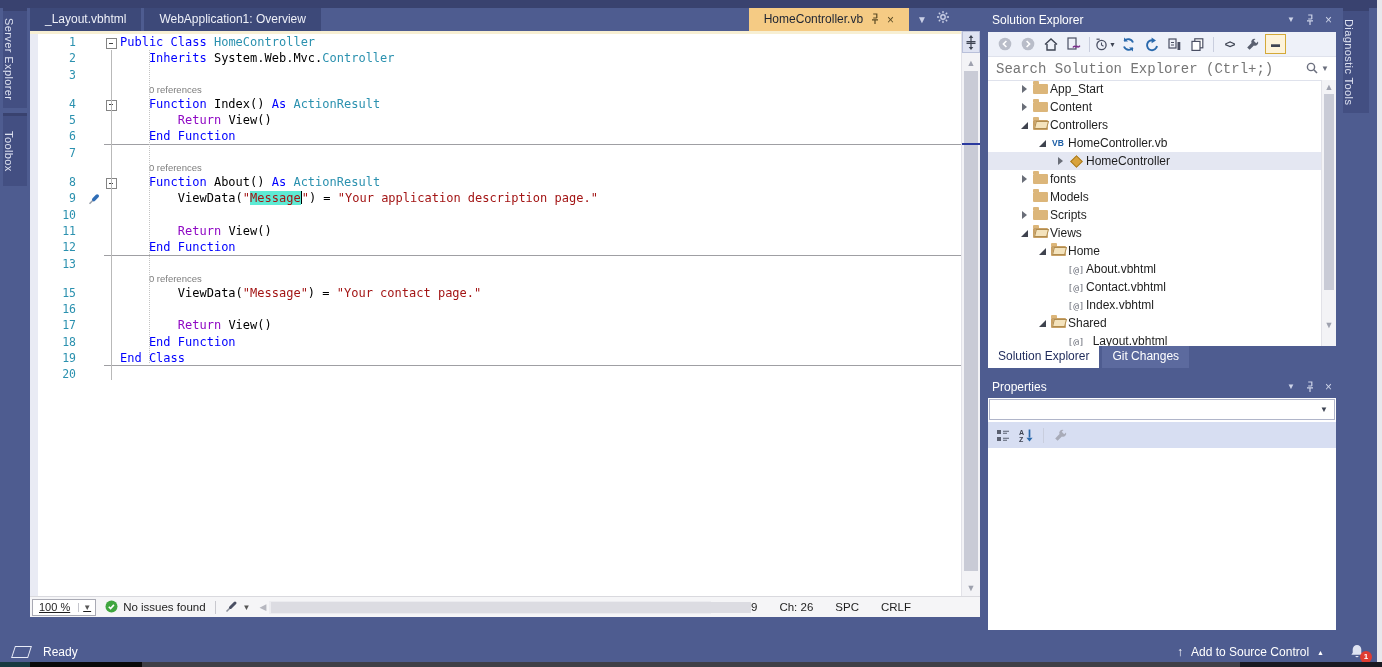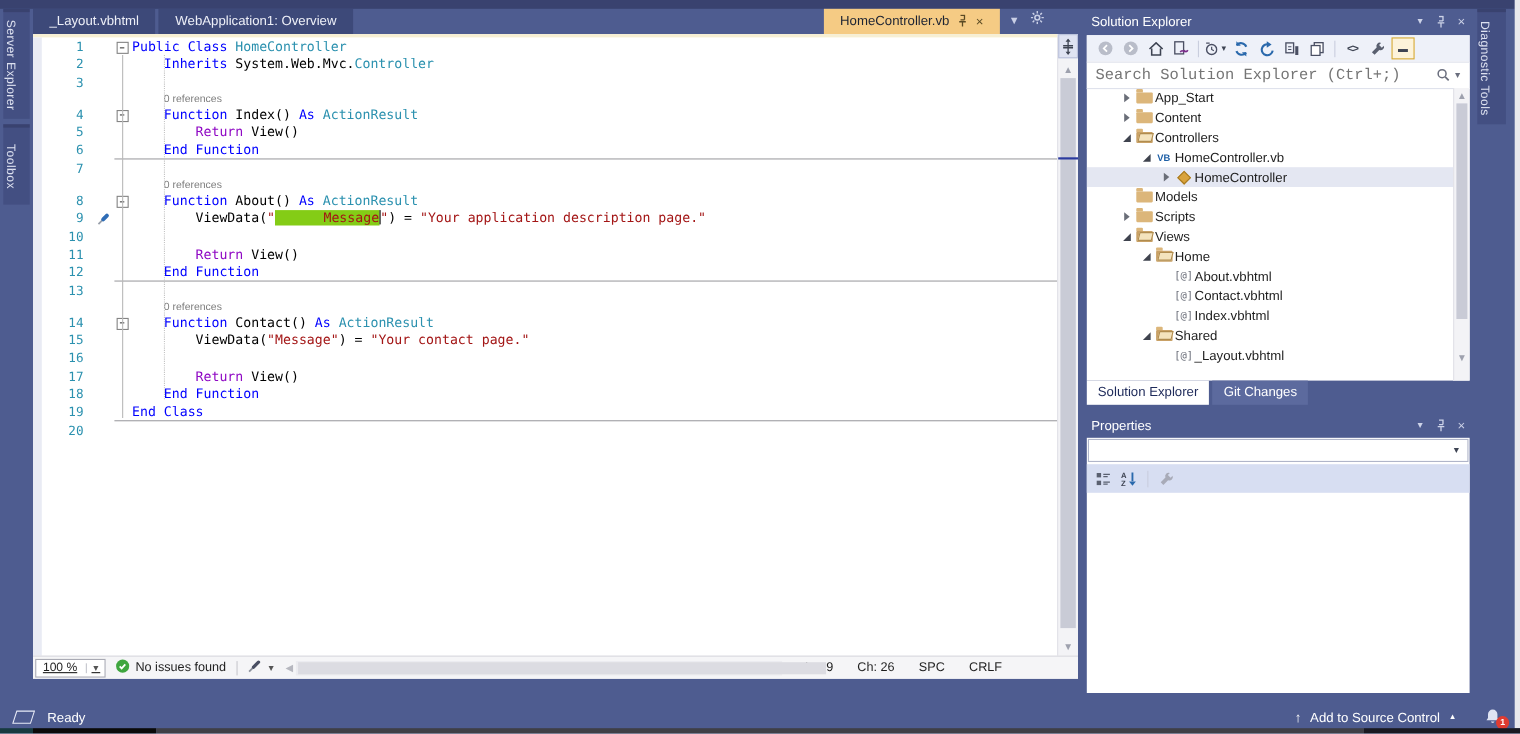--- a/index.html
+++ b/index.html
@@ -25,21 +25,21 @@
   #code-rows{position:absolute;left:0;top:3px;right:18px;bottom:20px;overflow:hidden;}
   .crow{position:relative;display:flex;height:16.3px;line-height:16.3px;font-family:"DejaVu Sans Mono",monospace;font-size:12px;padding-left:8px;}
   .crow.lens{height:13px;line-height:13px;}
   .ln{width:50px;min-width:50px;text-align:right;padding-right:12px;color:#2b91af;box-sizing:border-box;font-size:11.5px;}
   .glyph{width:16px;min-width:16px;display:flex;align-items:center;}
   .outl{width:16px;min-width:16px;position:relative;}
   .obox{position:absolute;left:2px;top:4px;width:9px;height:9px;border:1px solid #848484;background:#fff;}
   .obox::after{content:"";position:absolute;left:1.5px;top:3.5px;width:4px;height:1px;background:#424242;}
   .codetxt{white-space:pre;}
   .kw{color:#0000ff;} .ctrl{color:#8f08c4;} .ty{color:#2b91af;} .id{color:#000;} .st{color:#a31515;}
-  .sel{background:#84cc16;padding-left:44px;}
+  .sel{background:#5eead4;}
   .caret{display:inline-block;width:1px;height:13px;background:#000;vertical-align:-2px;}
   .lens-txt{color:#7d7d7d;font-size:9.5px;font-family:"Liberation Sans",sans-serif;}
   .sepline{position:absolute;left:74px;right:0;bottom:0;height:1px;background:#9f9fa3;}
   #indent-guide{position:absolute;left:119px;top:19px;height:313px;border-left:1px dotted #c4c4c4;}
   #outline-line{position:absolute;left:81px;top:19px;height:330px;border-left:1px solid #b9b9b9;}
   
   #vscroll{position:absolute;right:0;top:0;bottom:20px;width:18px;background:#f3f3f6;border-left:1px solid #e2e2e8;}
   #split-handle{height:22px;background:#dfe3f2;border:1px solid #b9c0da;box-sizing:border-box;display:flex;align-items:center;justify-content:center;}
   .sb-arrow{color:#9ea1ae;font-size:9px;text-align:center;height:14px;line-height:14px;}
   #vthumb{position:absolute;left:2px;right:2px;top:40px;height:500px;background:#c9cbd6;}
@@ -249,28 +249,20 @@
           <span class="outl"></span>
           <span class="codetxt"><span style="display: inline-block; width: 0ch;"></span></span>
         </div>
         <div class="crow lens">
           <span class="ln"></span>
           <span class="glyph"></span>
           <span class="outl"></span>
           <span class="codetxt"><span class="indent" style="display:inline-block;width:4ch;"></span><span class="lens-txt">0 references</span></span>
         </div>
         <div class="crow">
-          <span class="ln">14</span>
-          <span class="glyph"></span>
-          <span class="outl">
-            <span class="obox"></span>
-          </span>
-          <span class="codetxt"><span style="display: inline-block; width: 4ch;"></span><span class="kw">Function </span><span class="id">Contact() </span><span class="kw">As </span><span class="ty">ActionResult</span></span>
-        </div>
-        <div class="crow">
           <span class="ln">15</span>
           <span class="glyph"></span>
           <span class="outl"></span>
           <span class="codetxt"><span style="display: inline-block; width: 8ch;"></span><span class="id">ViewData(</span><span class="st">"Message"</span><span class="id">) = </span><span class="st">"Your contact page."</span></span>
         </div>
         <div class="crow">
           <span class="ln">16</span>
           <span class="glyph"></span>
           <span class="outl"></span>
           <span class="codetxt"><span style="display: inline-block; width: 0ch;"></span></span>
@@ -496,20 +488,30 @@
             <span class="tw">
               <span class="twc"></span>
             </span>
             <span class="ticn">
               <span class="clsic"></span>
             </span>
             <span>HomeController</span>
           </div>
           <div class="trow">
             <span style="width: 30px; min-width: 30px;"></span>
+            <span class="tw">
+              <span class="twc"></span>
+            </span>
+            <span class="ticn">
+              <span class="fold"></span>
+            </span>
+            <span>fonts</span>
+          </div>
+          <div class="trow">
+            <span style="width: 30px; min-width: 30px;"></span>
             <span class="tw"></span>
             <span class="ticn">
               <span class="fold"></span>
             </span>
             <span>Models</span>
           </div>
           <div class="trow">
             <span style="width: 30px; min-width: 30px;"></span>
             <span class="tw">
               <span class="twc"></span>

